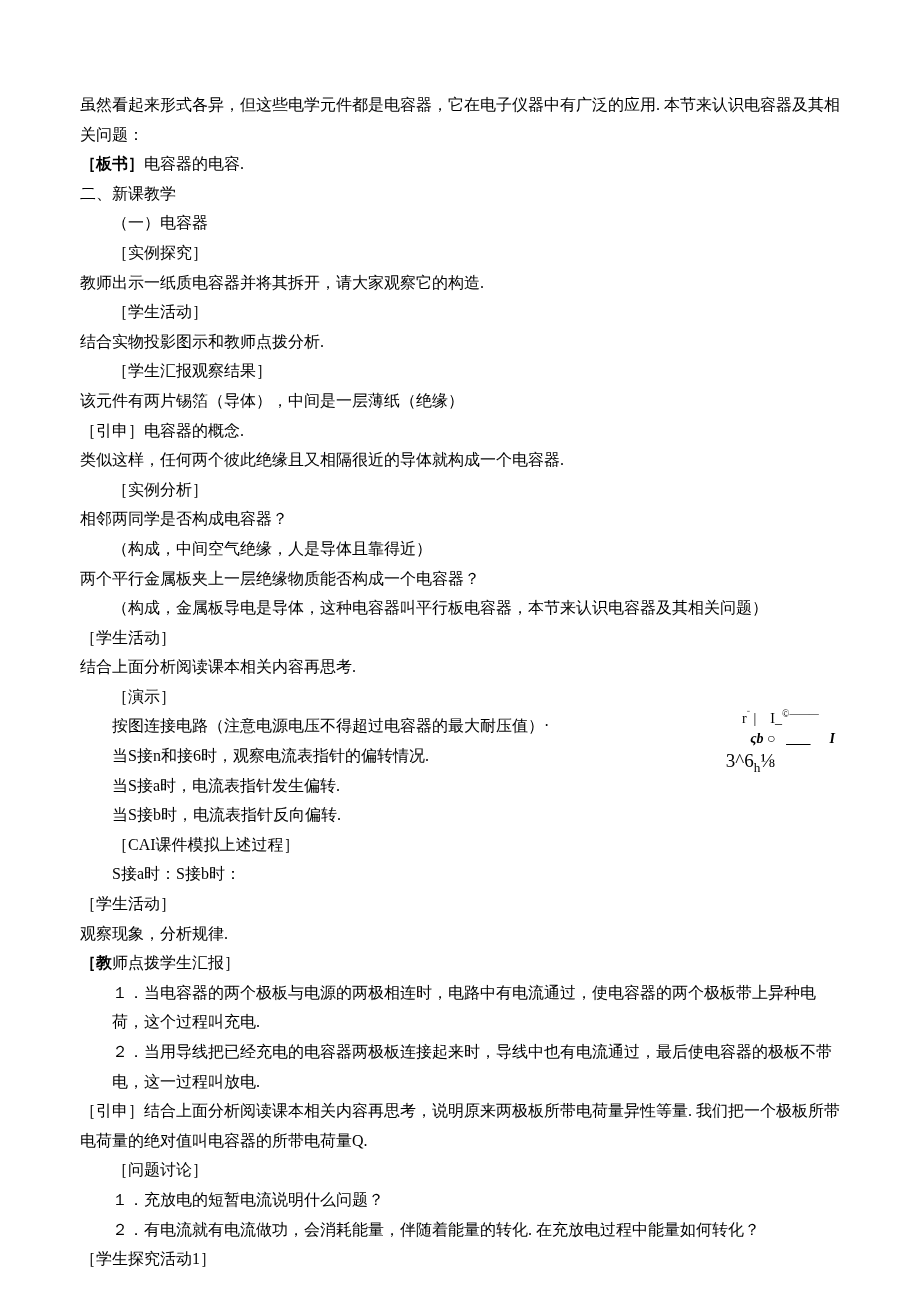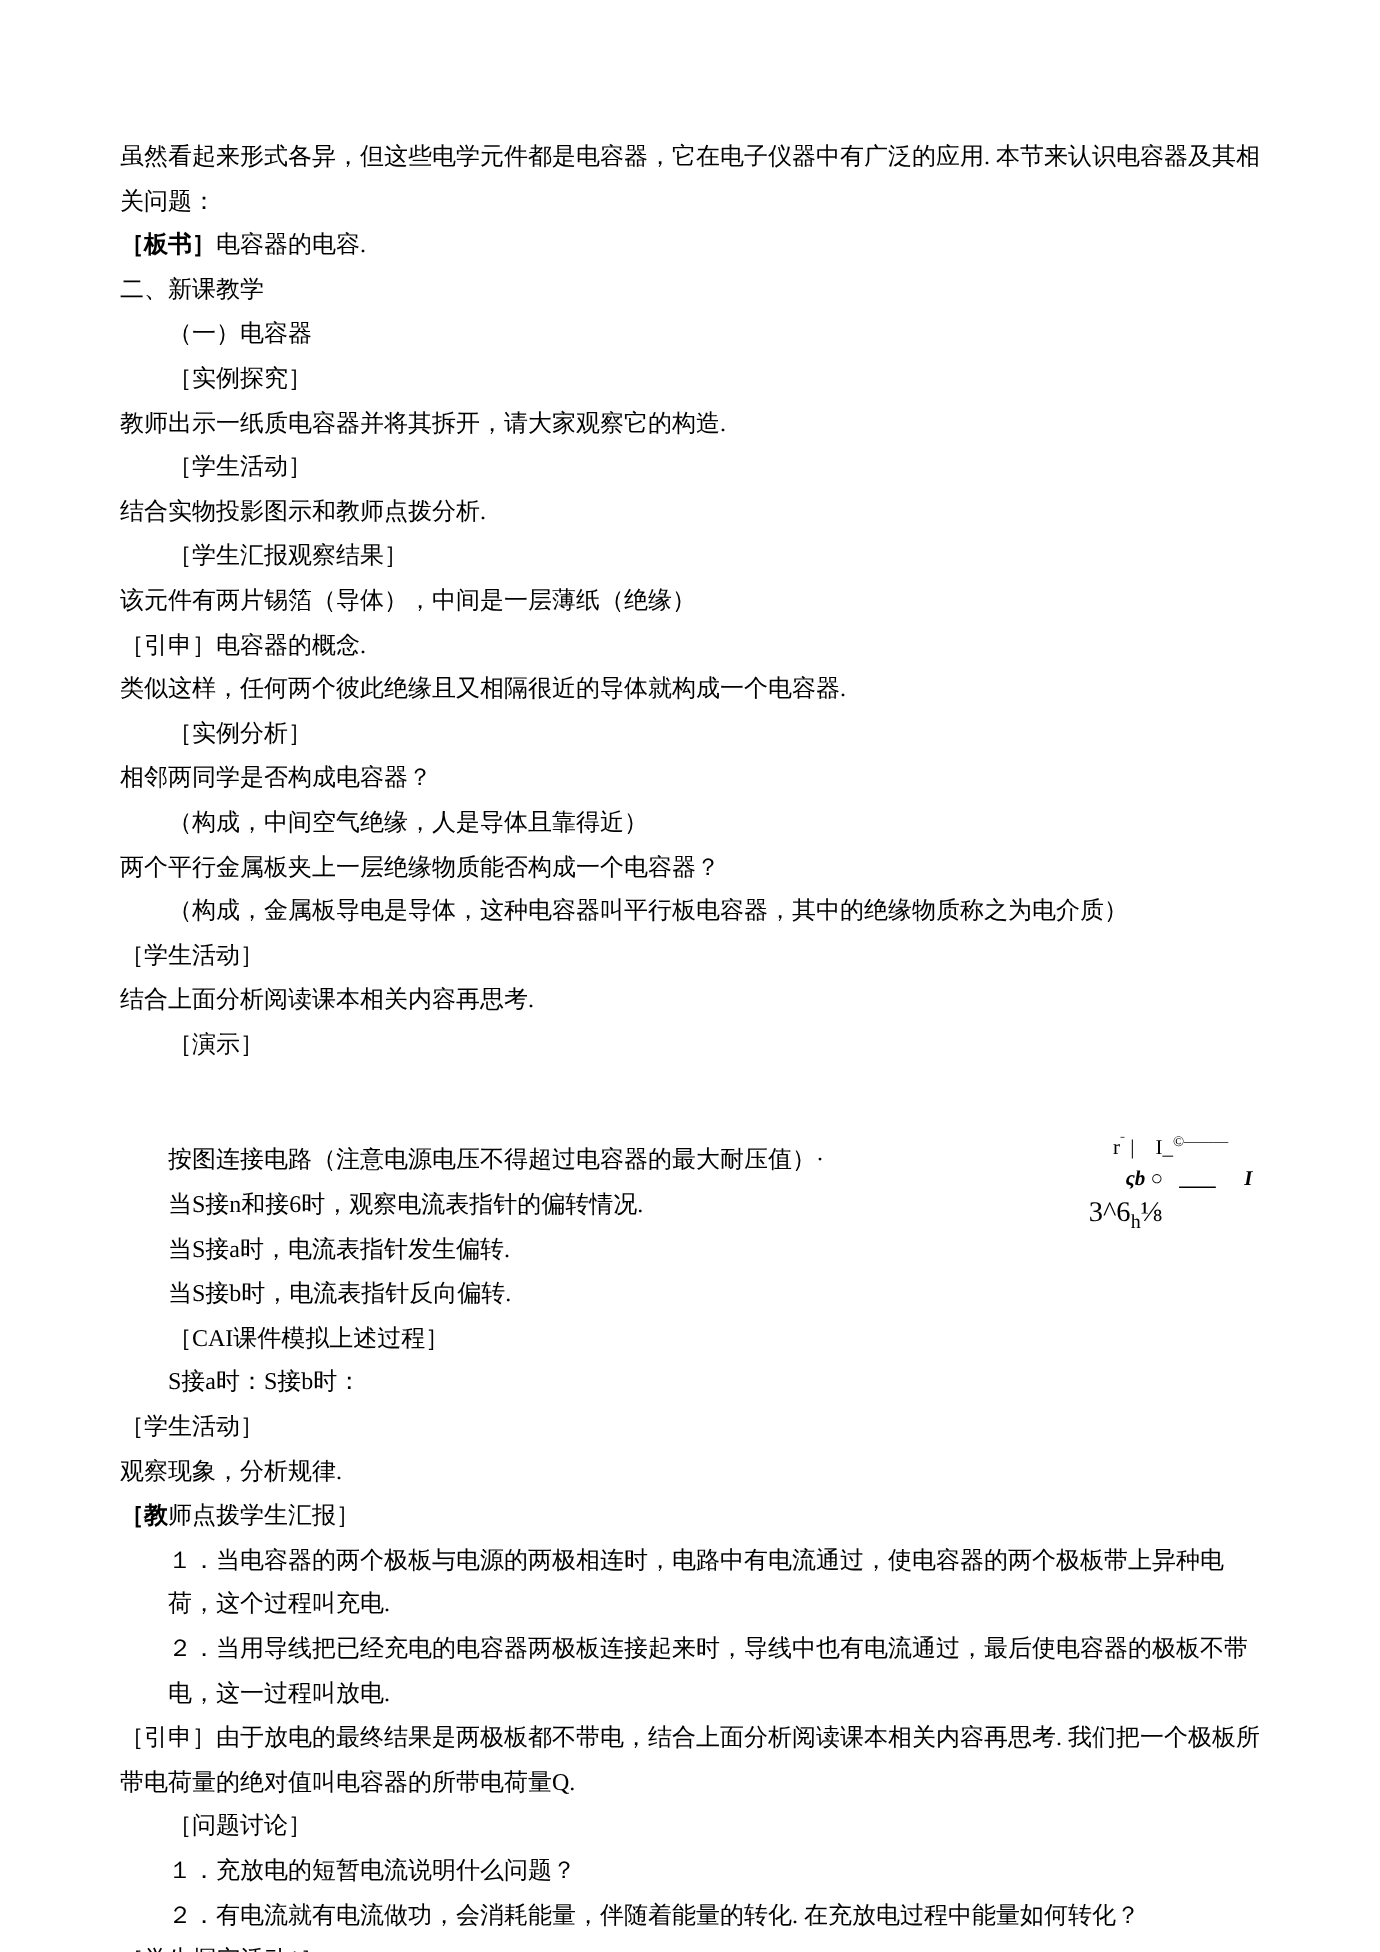--- a/index.html
+++ b/index.html
@@ -11,21 +11,20 @@
       background: #fff;
       width: 920px;
       padding: 90px 75px 60px 80px;
     }
     .line { display: block; }
     .indent1 { padding-left: 2em; font-family: Liberation Serif, serif; }
     .indent2 { padding-left: 2em; }
     .bold { font-weight: bold; }
     .formula-area {
       position: relative;
-      margin-top: 48px;
     }
     .formula-block {
       position: absolute;
       right: 10px;
       top: -4px;
       font-family: "Times New Roman", serif;
       font-size: 15px;
       line-height: 1.4;
       white-space: nowrap;
     }
@@ -52,21 +51,21 @@
 <span class="line indent1">［学生活动］</span>
 <span class="line">结合实物投影图示和教师点拨分析.</span>
 <span class="line indent1">［学生汇报观察结果］</span>
 <span class="line">该元件有两片锡箔（导体），中间是一层薄纸（绝缘）</span>
 <span class="line">［引申］电容器的概念.</span>
 <span class="line">类似这样，任何两个彼此绝缘且又相隔很近的导体就构成一个电容器.</span>
 <span class="line indent1">［实例分析］</span>
 <span class="line">相邻两同学是否构成电容器？</span>
 <span class="line indent1">（构成，中间空气绝缘，人是导体且靠得近）</span>
 <span class="line">两个平行金属板夹上一层绝缘物质能否构成一个电容器？</span>
-<span class="line indent1">（构成，金属板导电是导体，这种电容器叫平行板电容器，其中的绝缘物质称之为电介质）</span>
+<span class="line indent1">（构成，金属板导电是导体，这种电容器叫平行板电容器，本节来认识电容器及其相关问题）</span>
 <span class="line">［学生活动］</span>
 <span class="line">结合上面分析阅读课本相关内容再思考.</span>
 <span class="line indent1">［演示］</span>
 
 <div class="formula-area">
   <span class="line indent1">按图连接电路（注意电源电压不得超过电容器的最大耐压值）·</span>
   <span class="line indent1">当S接n和接6时，观察电流表指针的偏转情况.</span>
   <div class="formula-block">
     <div class="formula-line1">
       <span>r</span><span class="sup">⁻</span> <span>|</span>&nbsp;&nbsp;&nbsp;&nbsp;<span>I_</span><span class="sup">©———</span>
@@ -86,17 +85,17 @@
 <span class="line indent1">S接a时：S接b时：</span>
 <span class="line">［学生活动］</span>
 <span class="line">观察现象，分析规律.</span>
 
 <span class="line">
   <span class="bold">［教</span><span>师点拨学生汇报］</span>
 </span>
 
 <span class="line indent2">１．当电容器的两个极板与电源的两极相连时，电路中有电流通过，使电容器的两个极板带上异种电荷，这个过程叫充电.</span>
 <span class="line indent2">２．当用导线把已经充电的电容器两极板连接起来时，导线中也有电流通过，最后使电容器的极板不带电，这一过程叫放电.</span>
-<span class="line">［引申］由于放电的最终结果是两极板都不带电，结合上面分析阅读课本相关内容再思考. 我们把一个极板所带电荷量的绝对值叫电容器的所带电荷量Q.</span>
+<span class="line">［引申］结合上面分析阅读课本相关内容再思考，说明原来两极板所带电荷量异性等量. 我们把一个极板所带电荷量的绝对值叫电容器的所带电荷量Q.</span>
 <span class="line indent1">［问题讨论］</span>
 <span class="line indent2">１．充放电的短暂电流说明什么问题？</span>
 <span class="line indent2">２．有电流就有电流做功，会消耗能量，伴随着能量的转化. 在充放电过程中能量如何转化？</span>
 <span class="line">［学生探究活动1］</span>
 
 </body></html>

